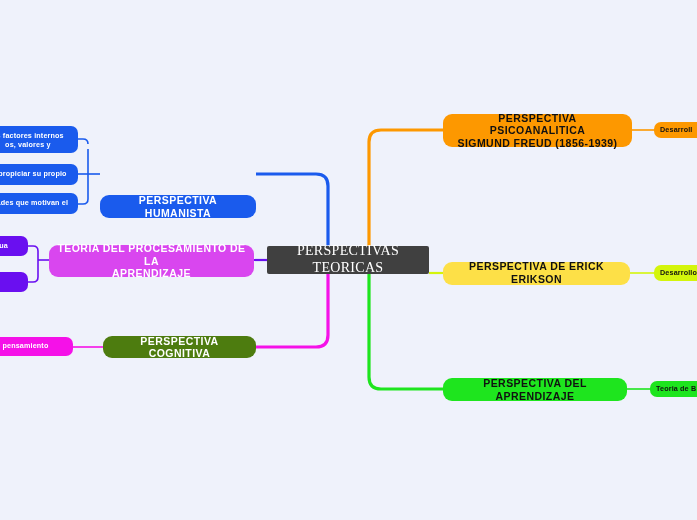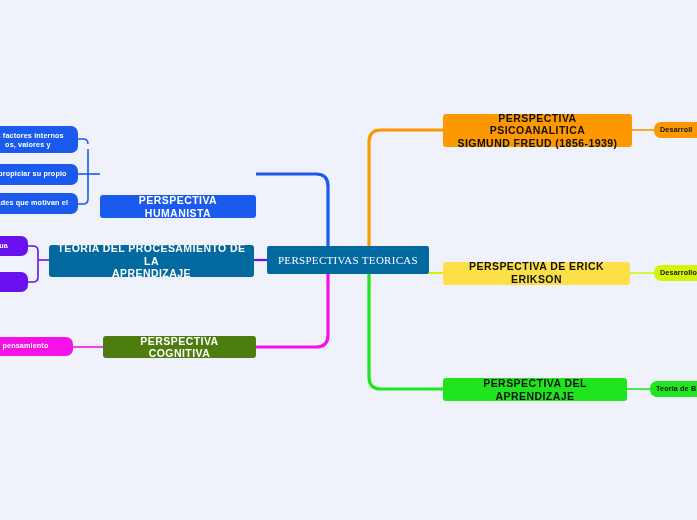--- a/index.html
+++ b/index.html
@@ -31,47 +31,47 @@
     position: absolute;
     box-sizing: border-box;
     display: flex;
     align-items: center;
     justify-content: center;
     text-align: center;
     line-height: 1.18;
     z-index: 3;
   }
   .node-root {
-    background: #0369a1;
+    background: #404040;
     color: #ffffff;
     font-family: "Liberation Serif", serif;
-    font-size: 11px;
+    font-size: 14px;
     letter-spacing: 0.3px;
     border-radius: 2px;
     padding: 1px 10px;
   }
   .node-main {
     font-weight: bold;
     font-size: 10.5px;
     letter-spacing: 0.45px;
-    border-radius: 3px;
+    border-radius: 9px;
     padding: 0 8px;
   }
   .node-sub {
     font-weight: bold;
     font-size: 7.2px;
     letter-spacing: 0.15px;
     border-radius: 7px;
     padding: 0 6px;
   }
   .c-orange { background: #fd9800; color: #111111; }
   .c-chartreuse { background: #fde047; color: #111111; align-items: flex-end; }
   .c-green { background: #1ee51e; color: #111111; }
   .c-blue { background: #1a5bed; color: #ffffff; margin-top: 32px; }
-  .c-purple { background: #0369a1; color: #ffffff; }
+  .c-purple { background: #d946ef; color: #ffffff; }
   .c-magenta { background: #4d7c0f; color: #ffffff; }
   .sub-orange { background: #fd9800; color: #111111; }
   .sub-chartreuse { background: #d4f50b; color: #111111; }
   .sub-green { background: #1ee51e; color: #111111; }
   .sub-blue { background: #1a5bed; color: #ffffff; }
   .sub-purple { background: #6a0ff0; color: #ffffff; }
   .sub-magenta { background: #f511e8; color: #ffffff; }
   .node-sub.two-line { line-height: 1.25; }
 </style>
 </head>

